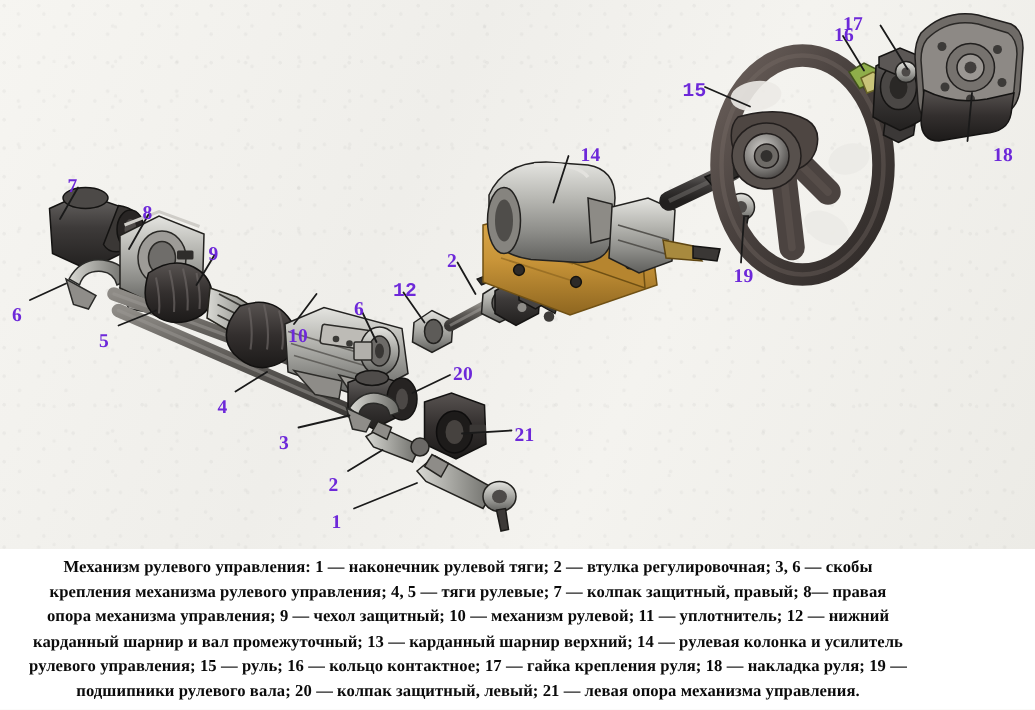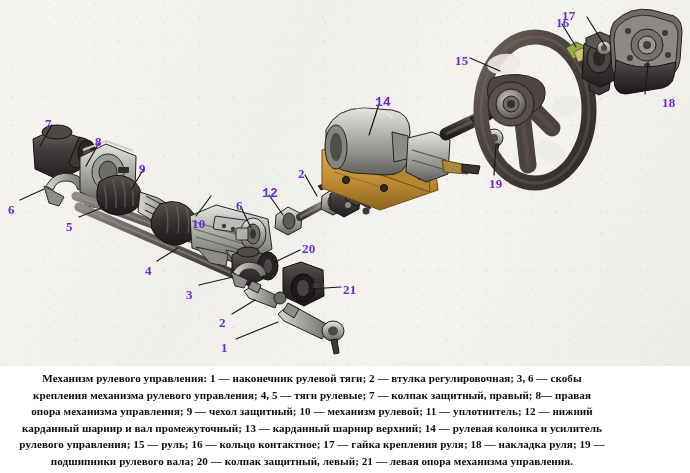--- a/index.html
+++ b/index.html
@@ -339,22 +339,22 @@
         <div class="callout" style="left: 145px; top: 264px;">4</div>
         <div class="callout" style="left: 66px; top: 220px;">5</div>
         <div class="callout" style="left: 8px; top: 203px;">6</div>
         <div class="callout" style="left: 45px; top: 117px;">7</div>
         <div class="callout" style="left: 95px; top: 135px;">8</div>
         <div class="callout" style="left: 139px; top: 162px;">9</div>
         <div class="callout" style="left: 192px; top: 188px; margin-top: 29px;">10</div>
         <div class="callout" style="left: 236px; top: 199px;">6</div>
         <div class="callout" style="left: 262px; top: 187px; font-family: Liberation Mono, monospace;">12</div>
         <div class="callout" style="left: 298px; top: 167px;">2</div>
-        <div class="callout" style="left: 375px; top: 96px; font-family: Liberation Mono, monospace;">14</div>
-        <div class="callout" style="left: 455px; top: 54px;">15</div>
+        <div class="callout" style="left: 387px; top: 96px;">14</div>
+        <div class="callout" style="left: 455px; top: 54px; font-family: Liberation Mono, monospace;">15</div>
         <div class="callout" style="left: 556px; top: 16px;">16</div>
         <div class="callout" style="left: 562px; top: 9px;">17</div>
         <div class="callout" style="left: 662px; top: 96px; text-align: right;">18</div>
         <div class="callout" style="left: 489px; top: 177px;">19</div>
         <div class="callout" style="left: 302px; top: 242px; text-align: right;">20</div>
         <div class="callout" style="left: 343px; top: 283px;">21</div>
       </div>
   </div>
 
   <div id="caption">

